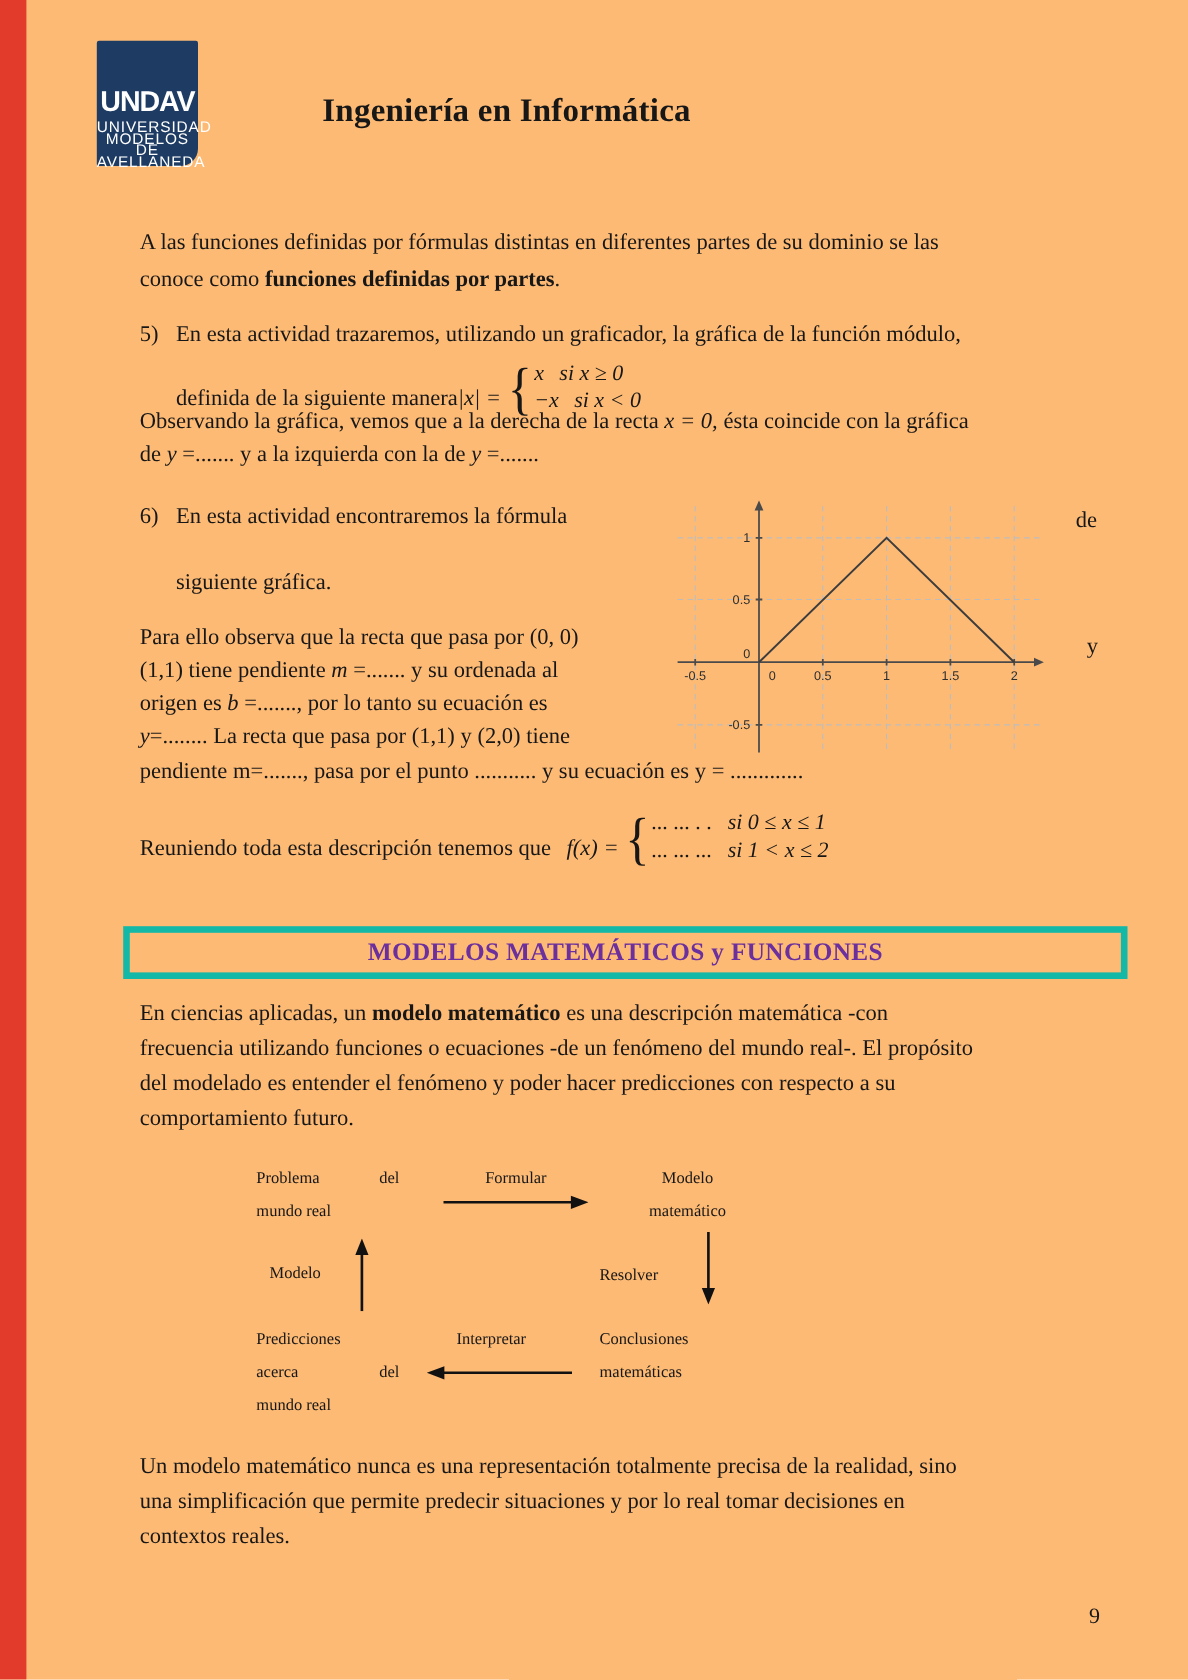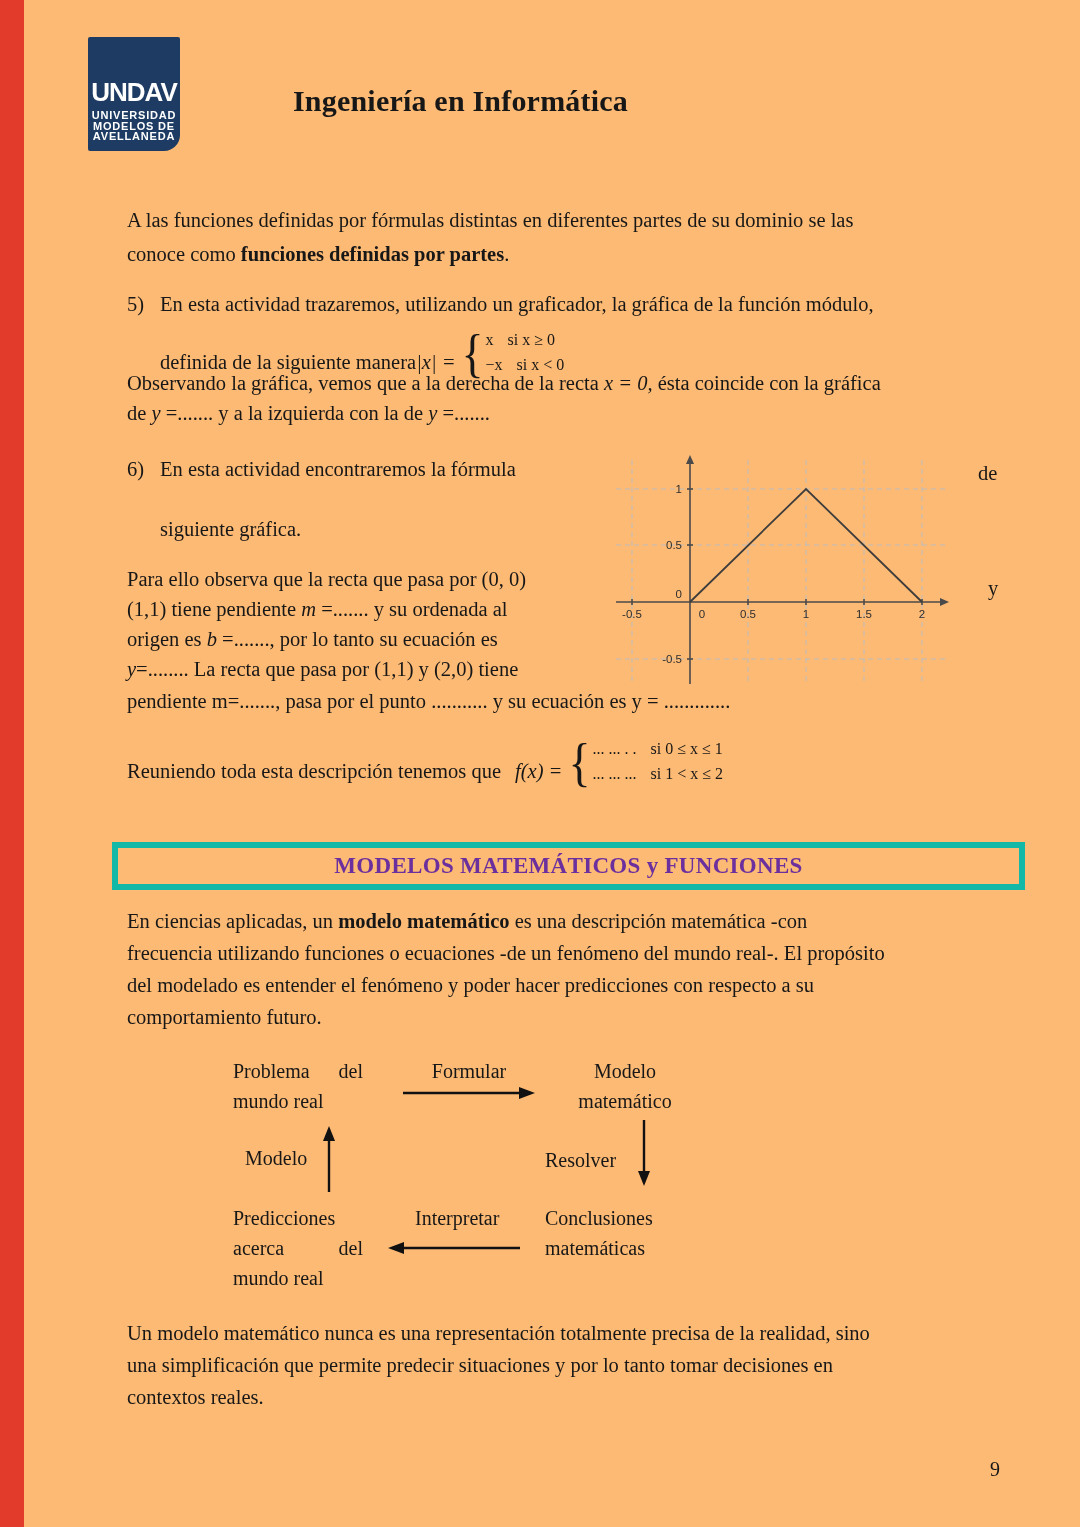--- a/index.html
+++ b/index.html
@@ -7,34 +7,34 @@
   .page{position:relative;width:1080px;height:1527px;background:#fdba74;overflow:hidden;padding-left:44px;}
   .abs{position:absolute;}
   .jus{text-align:justify;}
   .it{font-style:italic;}
   .bo{font-weight:bold;}
   .body-text{font-size:20.5px;line-height:30px;}
   .accent{width:24px;height:1527px;left:0;top:0;background:#e23a2b;}
   .logo{left:88px;top:37px;width:92px;height:114px;background:#1e3c63;border-radius:2px 2px 16px 2px;
         color:#fff;text-align:center;font-family:"Liberation Sans",sans-serif;}
   .logo-mark{margin-top:42px;font-size:26px;font-weight:bold;letter-spacing:-1px;line-height:26px;}
-  .logo-sub{margin-top:5px;font-size:11px;font-weight:bold;letter-spacing:0.8px;line-height:10.5px;text-align:center;}
+  .logo-sub{margin-top:5px;font-size:14px;font-weight:normal;letter-spacing:0.8px;line-height:10.5px;text-align:center;}
   .doc-title{left:293px;top:84px;font-size:30px;font-weight:bold;letter-spacing:0.2px;}
   .intro{left:127px;top:203px;width:876px;font-size:20.5px;line-height:34px;}
   .item-num{font-size:20.5px;line-height:30px;}
   .brace{font-size:46px;font-weight:normal;line-height:46px;margin:0 2px 0 6px;transform:scaleY(1.15);display:inline-block;}
   .stack{display:inline-flex;flex-direction:column;justify-content:center;vertical-align:middle;}
-  .stack .row{font-size:16px;line-height:25px;white-space:nowrap;}
+  .stack .row{font-size:20px;line-height:25px;font-style:italic;white-space:nowrap;}
   .stack .row .cond{margin-left:14px;}
   .frm{display:flex;align-items:flex-end;}
   .heading-box{left:112px;top:842px;width:901px;height:36px;border:6px solid #14b8a6;
                display:flex;align-items:center;justify-content:center;}
   .heading-box span{color:#6b2f9e;font-weight:bold;font-size:23px;letter-spacing:0.3px;}
   .par32{font-size:20.5px;line-height:32px;}
-  .dg-label{font-size:20px;line-height:30px;}
+  .dg-label{font-size:15px;line-height:30px;}
   .between{display:flex;justify-content:space-between;}
   .pagenum{left:990px;top:1458px;font-size:20px;}
   svg text{font-family:"Liberation Sans",sans-serif;}
 </style>
 </head>
 <body>
 
 <div class="page">
 
   <div class="abs accent"></div>
@@ -203,19 +203,19 @@
     <polygon points="0,8 16,2 16,14" fill="#111"></polygon>
   </svg>
 
   <div class="abs dg-label" style="left:545px;top:1203px;width:122px;">
     <div>Conclusiones</div>
     <div>matemáticas</div>
   </div>
 
   <div class="abs par32 jus" style="left:127px;top:1317px;width:878px;">
     <span>Un modelo matemático nunca es una representación totalmente precisa de la realidad, sino</span><br>
-    <span>una simplificación que permite predecir situaciones y por lo tanto tomar decisiones en</span><br>
+    <span>una simplificación que permite predecir situaciones y por lo real tomar decisiones en</span><br>
     <span>contextos reales.</span>
   </div>
 
   <div class="abs pagenum">9</div>
 
 </div>
 
 </body></html>

